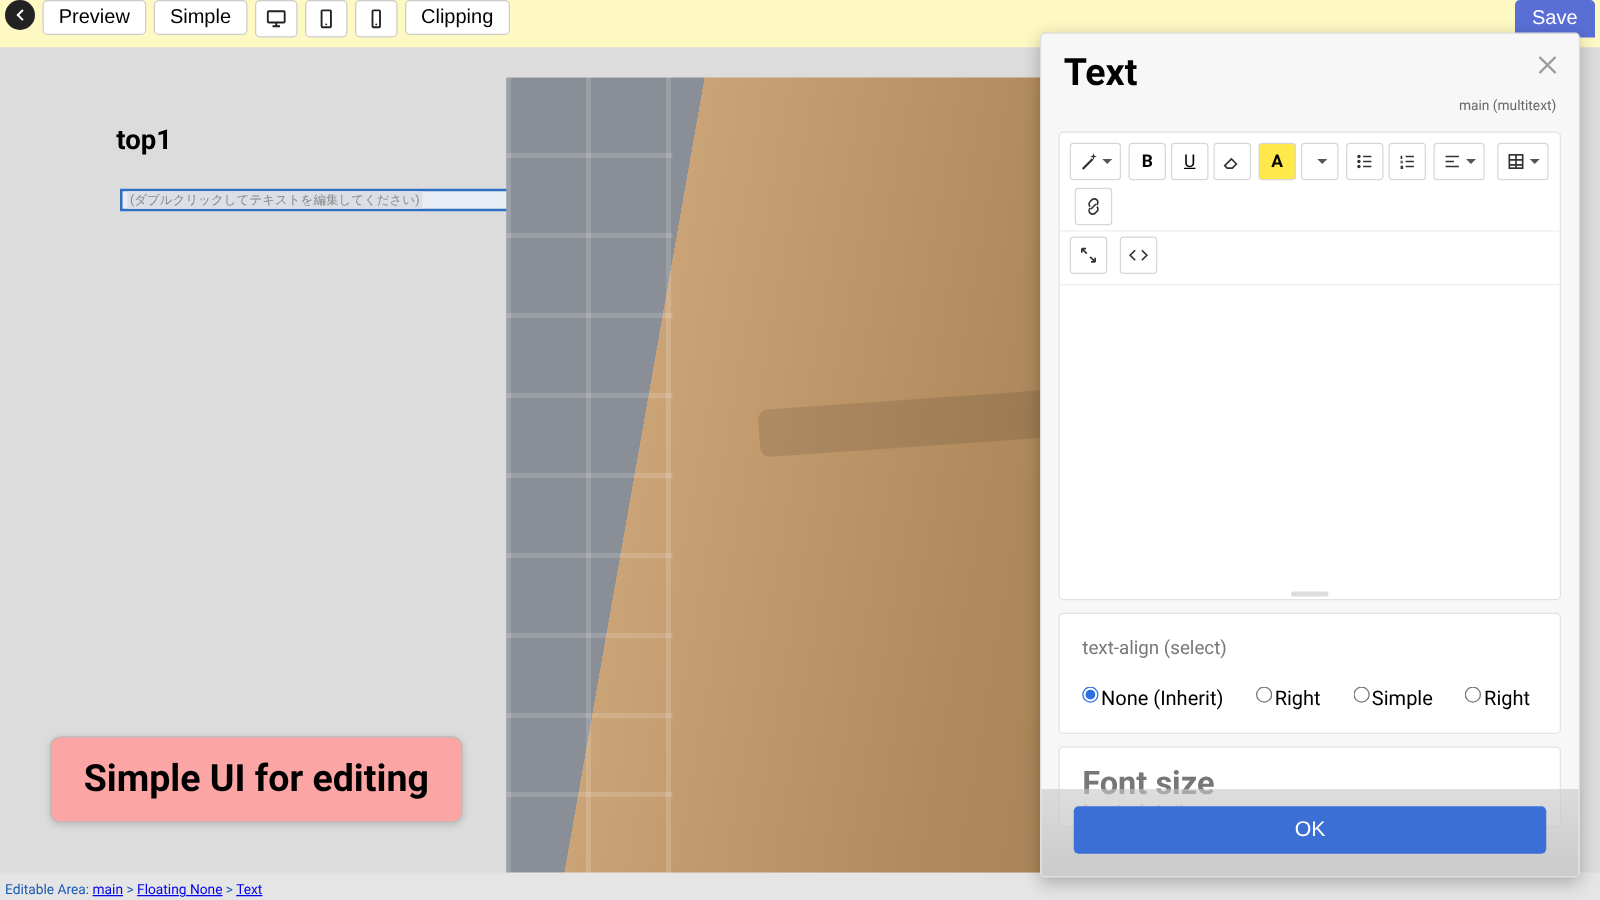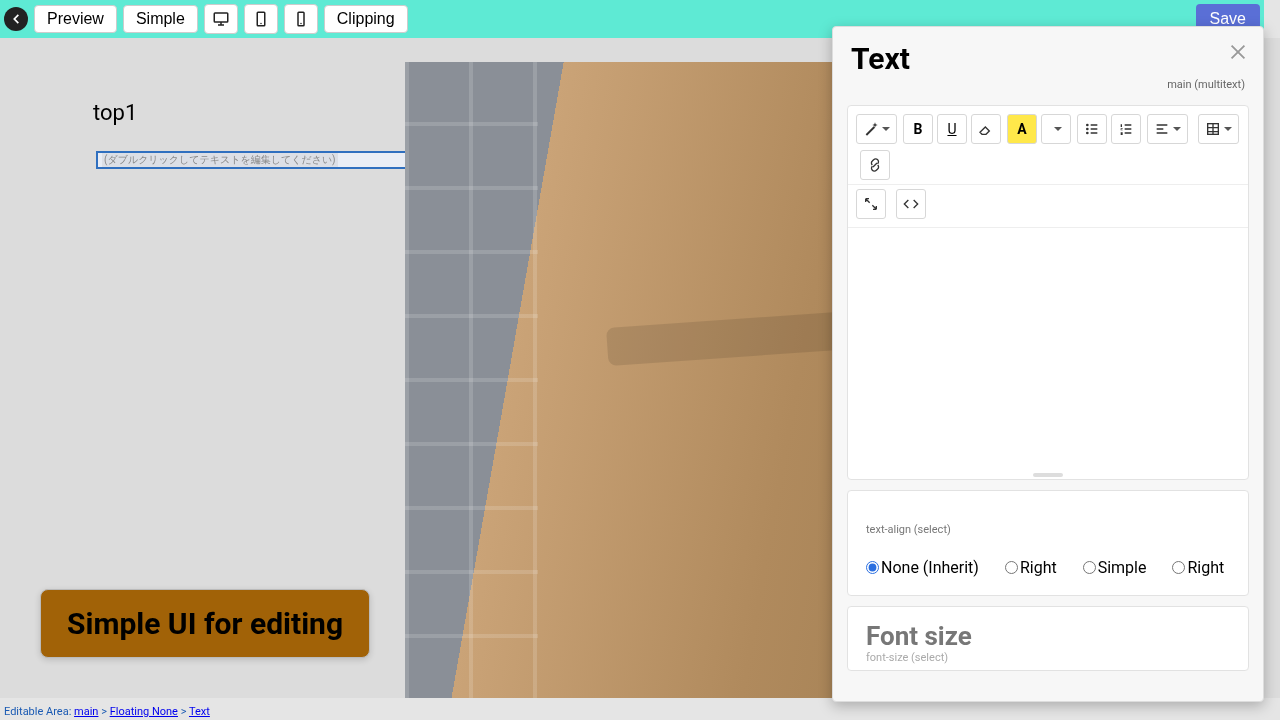--- a/index.html
+++ b/index.html
@@ -1,40 +1,40 @@
 <!DOCTYPE html>
 <html><head>
 <meta charset="utf-8">
 <style>
   * { box-sizing: border-box; margin: 0; padding: 0; }
   html, body { width: 1280px; height: 720px; font-family: -apple-system, BlinkMacSystemFont, "Segoe UI", Roboto, Helvetica, Arial, sans-serif; background: #e5e5e5; overflow: hidden; }
 
   
-  .topbar { position: absolute; top: 0; left: 0; right: 16px; height: 38px; background: #5eead4; display: flex; align-items: center; padding: 0 4px; gap: 6px; }
+  .topbar { position: absolute; top: 0; left: 0; right: 0; height: 38px; background: #fef9c3; display: flex; align-items: flex-start; padding: 0 4px; gap: 6px; }
   .tb-back { width: 24px; height: 24px; border-radius: 50%; background: #222; display: flex; align-items: center; justify-content: center; cursor: pointer; }
   .tb-back svg { width: 14px; height: 14px; fill: #fff; }
   .tb-btn { background: #fff; border: 1px solid #ccc; border-radius: 4px; padding: 4px 12px; font-size: 16px; cursor: pointer; }
   .tb-iconbtn { background: #fff; border: 1px solid #ccc; border-radius: 4px; width: 34px; height: 30px; display: flex; align-items: center; justify-content: center; cursor: pointer; }
   .tb-iconbtn svg { width: 18px; height: 18px; fill: #222; }
   .tb-save { margin-left: auto; background: #5a6fd6; color: #fff; border: none; border-radius: 4px 4px 0 0; padding: 6px 14px; font-size: 16px; cursor: pointer; }
 
   
   .canvas { position: absolute; top: 38px; left: 0; right: 0; bottom: 22px; background: #dcdcdc; overflow: hidden; }
 
-  .heading-top1 { position: absolute; left: 93px; top: 62px; font-size: 22px; font-weight: 400; color: #000; }
+  .heading-top1 { position: absolute; left: 93px; top: 62px; font-size: 22px; font-weight: 700; color: #000; }
 
   .textfield { position: absolute; left: 96px; top: 113px; width: 350px; height: 18px; border: 2px solid #2f6fbf; background: #e9edf5; font-size: 10px; color: #888; padding: 1px 4px; display: flex; align-items: center; }
   .textfield span { background: #dcdfe6; padding: 0 2px; }
 
   .hero-img { position: absolute; left: 405px; top: 24px; width: 577px; height: 640px; background: linear-gradient(100deg, #8a8f97 0%, #8a8f97 23%, #caa377 23%, #b08a5d 65%, #a07e52 100%); }
   
   .hero-img::before { content: ""; position: absolute; left: 0; top: 0; width: 23%; height: 100%; background-image: repeating-linear-gradient(0deg, rgba(255,255,255,0.15) 0 4px, transparent 4px 64px), repeating-linear-gradient(90deg, rgba(255,255,255,0.15) 0 4px, transparent 4px 64px); }
   .hero-img::after { content: ""; position: absolute; left: 35%; top: 40%; width: 50%; height: 6%; background: rgba(0,0,0,0.1); border-radius: 8px; transform: rotate(-4deg); }
 
-  .callout { position: absolute; left: 40px; bottom: 40px; background: #a16207; border: 1px solid #bbb; border-radius: 8px; padding: 16px 26px; font-size: 30px; font-weight: 700; box-shadow: 0 2px 6px rgba(0,0,0,0.15); }
+  .callout { position: absolute; left: 40px; bottom: 40px; background: #fca5a5; border: 1px solid #bbb; border-radius: 8px; padding: 16px 26px; font-size: 30px; font-weight: 700; box-shadow: 0 2px 6px rgba(0,0,0,0.15); }
 
   
   .crumb { position: absolute; left: 4px; bottom: 2px; font-size: 11px; color: #1a5ab3; }
   .crumb span.sep { color: #1a5ab3; }
 
   
   .panel { position: absolute; top: 26px; right: 16px; width: 432px; bottom: 18px; background: #f7f7f7; border: 1px solid #ddd; border-radius: 4px; box-shadow: 0 4px 14px rgba(0,0,0,0.25); display: flex; flex-direction: column; overflow: hidden; }
   .panel-close { position: absolute; top: 14px; right: 14px; width: 22px; height: 22px; cursor: pointer; color: #999; }
   .panel-close svg { width: 22px; height: 22px; stroke: #999; stroke-width: 2; fill: none; }
 
@@ -56,23 +56,23 @@
   .rt-btn.und { text-decoration: underline; }
   .rt-btn.highlight { color: #000; background: #ffe84a; font-weight: 700; }
   .rt-caret::after { content: ""; display: inline-block; margin-left: 3px; border: 4px solid transparent; border-top-color: #555; transform: translateY(2px); }
   .rt-row2 { display: flex; gap: 6px; padding: 4px 8px 8px; }
   .rt-area { height: 252px; border-top: 1px solid #eee; position: relative; }
   .rt-handle { position: absolute; bottom: 2px; left: 50%; transform: translateX(-50%); width: 30px; height: 4px; background: #ddd; border-radius: 2px; }
 
   
   .align-card { padding: 16px 18px 18px; }
   .align-card h3 { font-size: 26px; font-weight: 700; }
-  .align-card .sub { font-size: 11px; color: #777; margin-top: 16px; }
+  .align-card .sub { font-size: 15px; color: #777; margin-top: 2px; }
   .radios { margin-top: 22px; display: flex; gap: 26px; font-size: 16px; }
-  .radios label { display: flex; align-items: center; gap: 2px; cursor: pointer; }
+  .radios label { display: flex; align-items: flex-start; gap: 2px; cursor: pointer; }
   .radios input { accent-color: #2b6fe0; }
 
   
   .fs-card { padding: 14px 18px 6px; }
   .fs-card h3 { font-size: 26px; font-weight: 700; color: #777; }
   .fs-card .sub { font-size: 11px; color: #aaa; }
 
   
   .panel-footer { position: absolute; left: 0; right: 0; bottom: 0; padding: 14px 26px 18px; background: linear-gradient(180deg, rgba(200,200,200,0.6), rgba(200,200,200,0.95)); }
   .ok-btn { width: 100%; background: #3b6fd6; color: #fff; border: none; border-radius: 4px; height: 38px; font-size: 17px; cursor: pointer; }
@@ -236,13 +236,16 @@
       </div>
     </div>
 
     <div class="card fs-card">
       <h3>Font size</h3>
       <div class="sub">font-size (select)</div>
     </div>
 
   </div>
 
+  <div class="panel-footer">
+    <button class="ok-btn">OK</button>
+  </div>
 </div>
 
 </body></html>

